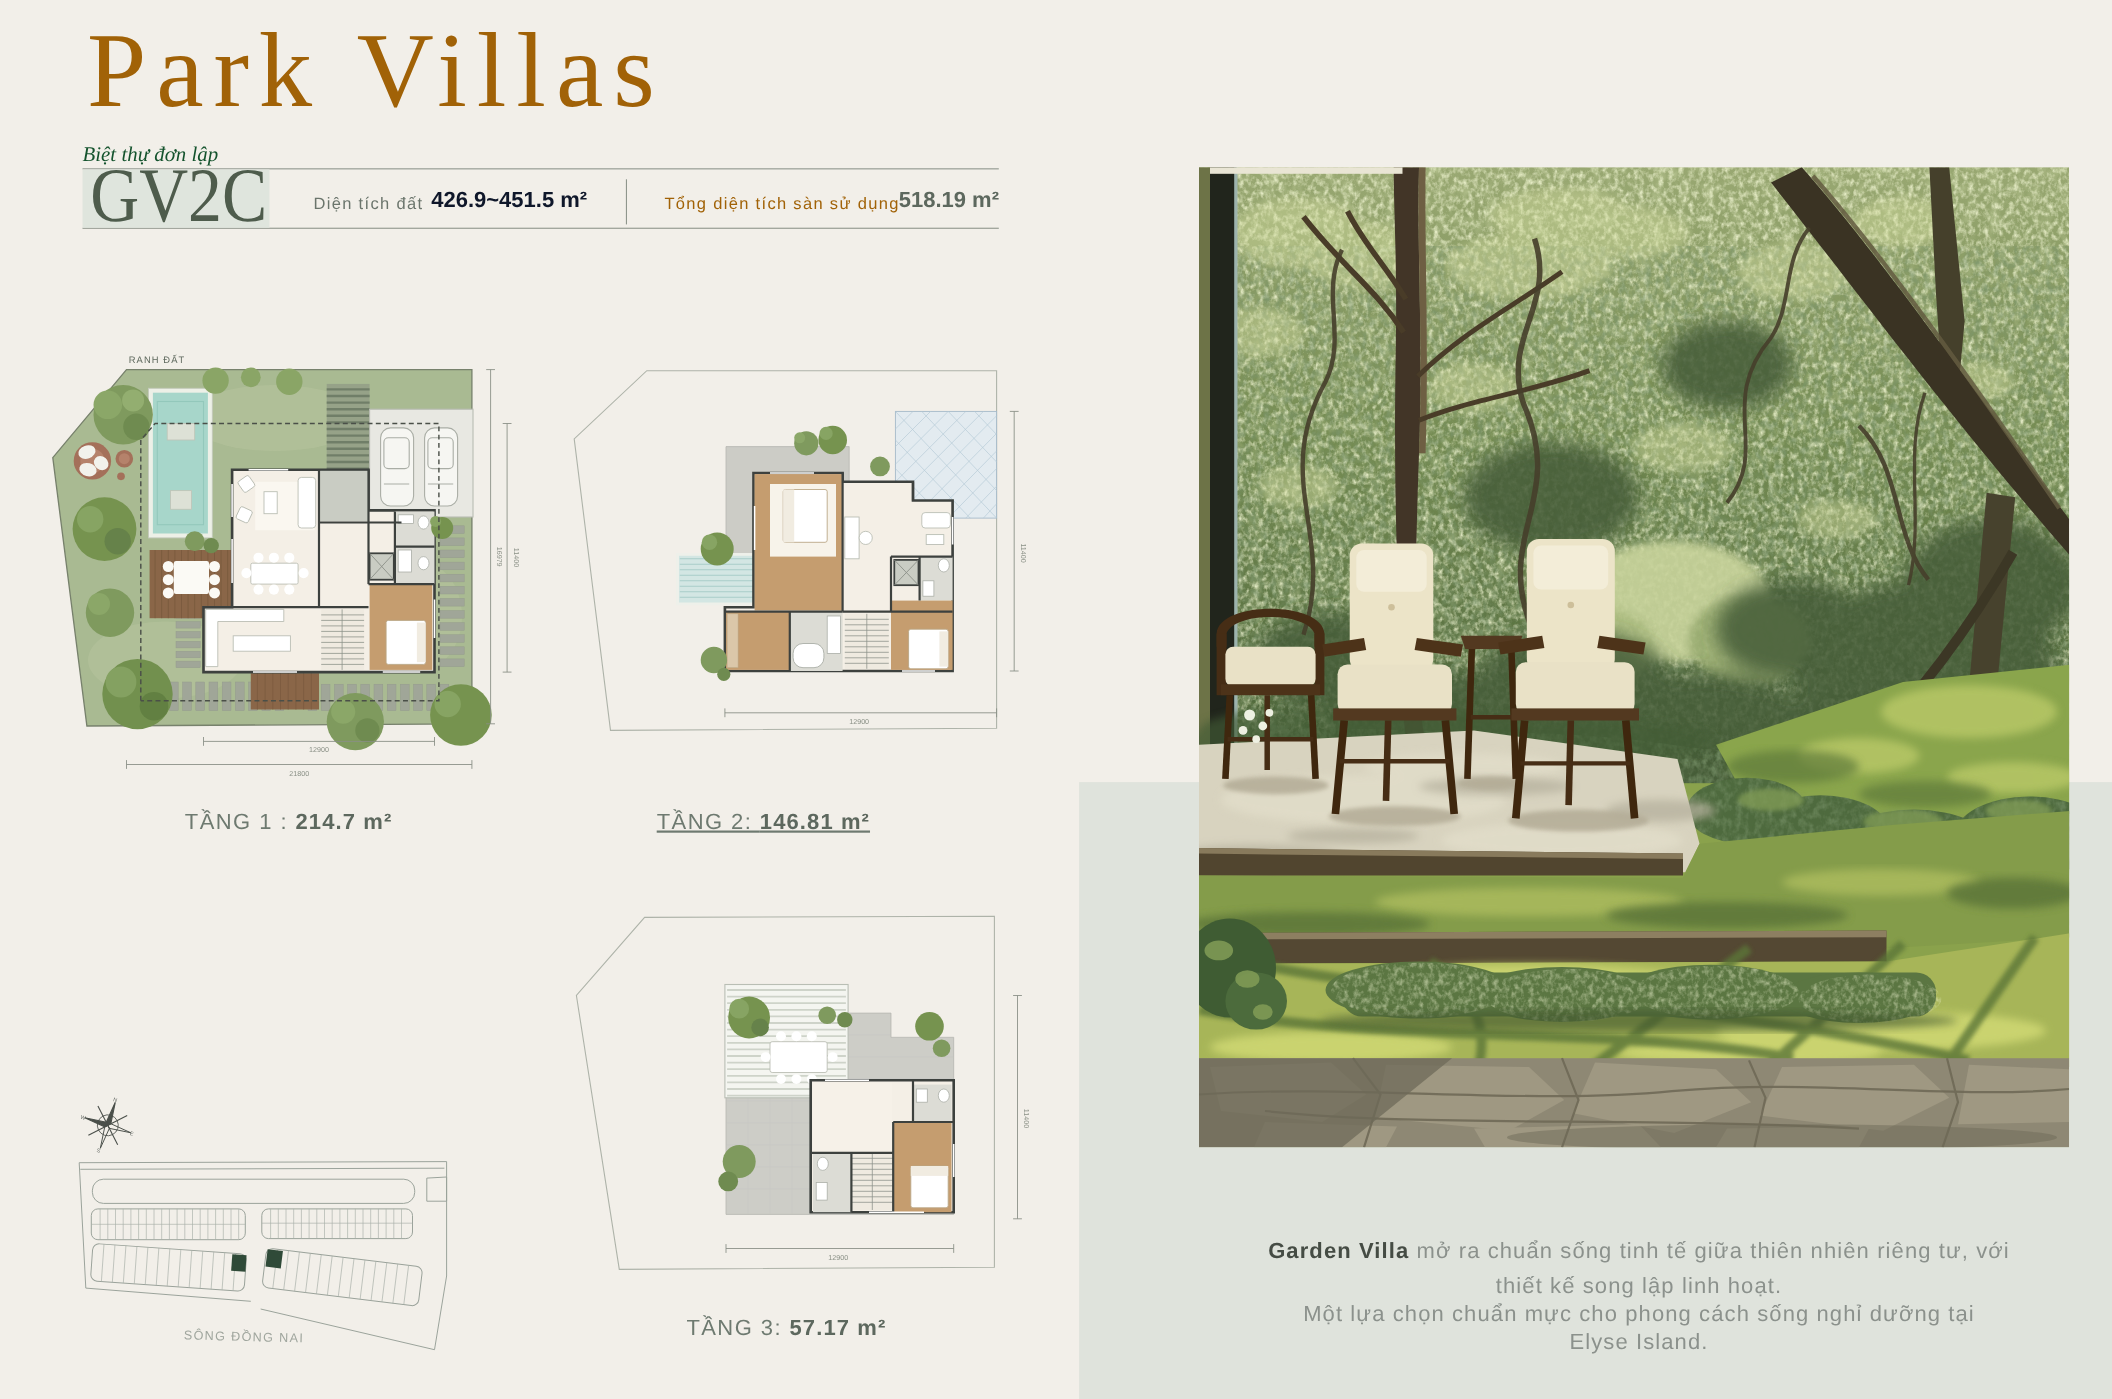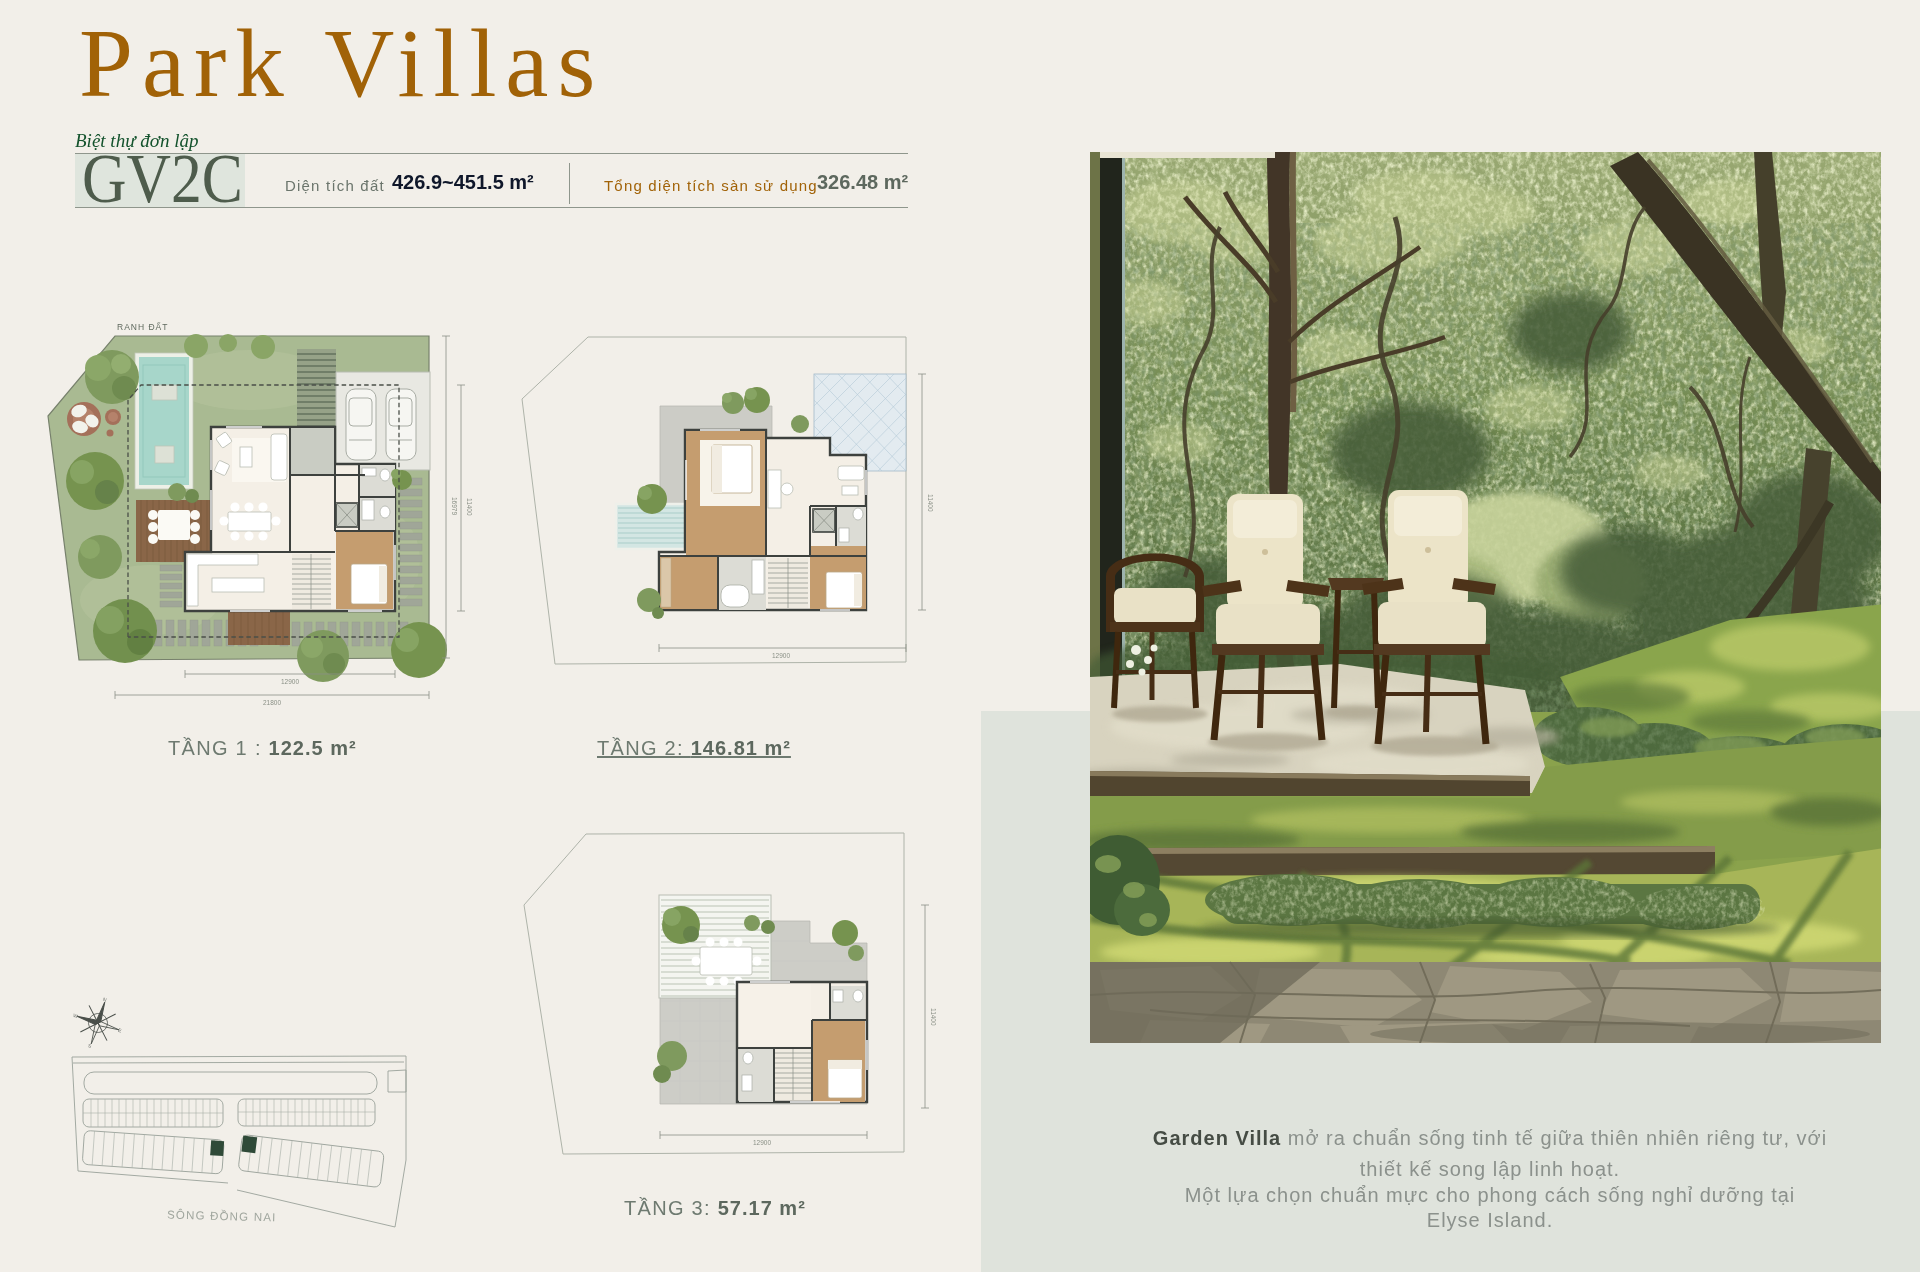--- a/index.html
+++ b/index.html
@@ -27,21 +27,21 @@
 <div class="abs" style="left:82px;top:139px;font-family:'Liberation Serif',serif;font-size:70px;color:#4e5c4c;transform:scaleX(.88);transform-origin:0 0;">GV2C</div>
 
 <div class="abs" style="left:285px;top:177px;font-size:15px;color:#6b756c;letter-spacing:1.2px;">Diện tích đất</div>
 
 <div class="abs" style="left:392px;top:171px;font-size:20px;font-weight:bold;color:#0f172a;letter-spacing:0px;">426.9~451.5 m²</div>
 
 <div class="abs" style="left:569px;top:163px;width:1px;height:41px;background:#8f968c;"></div>
 
 <div class="abs" style="left:604px;top:177px;font-size:15px;color:#a16207;letter-spacing:1.2px;">Tổng diện tích sàn sử dụng</div>
 
-<div class="abs" style="left:817px;top:171px;font-size:20px;font-weight:bold;color:#5d685e;letter-spacing:0px;">326.48 m²</div>
+<div class="abs" style="left:817px;top:171px;font-size:20px;font-weight:bold;color:#5d685e;letter-spacing:0px;">518.19 m²</div>
 
 <svg class="abs" style="left:40px;top:318px;" width="432" height="390" viewBox="40 318 432 390">
 
   <polygon points="115,336 429,336 429,658 79,660 48,416" fill="#a9ba92" stroke="#77816c" stroke-width="1.2"></polygon>
 
   <g fill="#b3c29b" opacity="0.7">
     <ellipse cx="250" cy="380" rx="80" ry="30"></ellipse>
     <ellipse cx="150" cy="600" rx="70" ry="35"></ellipse>
     <ellipse cx="380" cy="560" rx="40" ry="50"></ellipse>
   </g>
@@ -352,21 +352,21 @@
     <line x1="115" y1="691" x2="115" y2="699"></line>
       <line x1="429" y1="691" x2="429" y2="699"></line>
   </g>
 
   <text x="281" y="684" font-size="6.5" fill="#8a9086">12900</text>
   <text x="263" y="705" font-size="6.5" fill="#8a9086">21800</text>
 
   <text x="117" y="330" font-size="8.5" letter-spacing="1" fill="#5f695e">RANH ĐẤT</text>
 </svg>
 
-<div class="abs cap" style="left:168px;top:737px;">TẦNG 1 : <b>122.5 m²</b></div>
+<div class="abs cap" style="left:168px;top:737px;">TẦNG 1 : <b>214.7 m²</b></div>
 
 <svg class="abs" style="left:505px;top:330px;" width="435" height="335" viewBox="505 330 435 335">
 
   <polygon points="588,337 906,337 906,662 555,664 522,399" fill="none" stroke="#aeb3a9" stroke-width="1"></polygon>
 
   <path d="M660,406 L772,406 L772,452 L686,452 L686,540 L660,540 Z" fill="#ccccc6" stroke="#b5b5af" stroke-width="0.7"></path>
 
   <g>
     <rect x="814" y="374" width="92" height="97" fill="#e3ebf0" stroke="#a4bac9" stroke-width="0.8"></rect>
     <g stroke="#b4c9d6" stroke-width="0.6">

